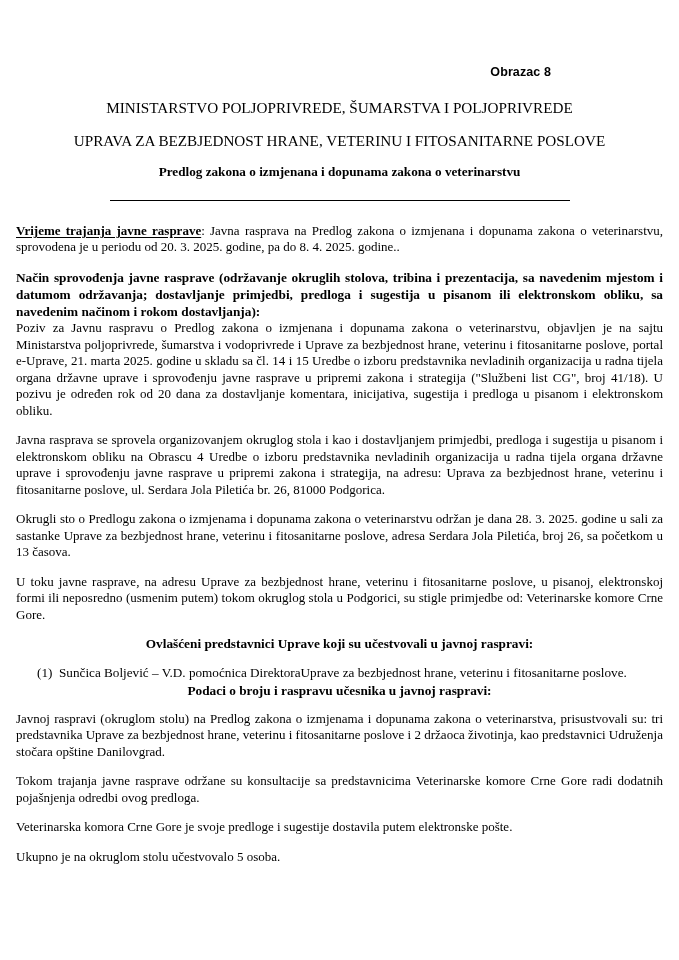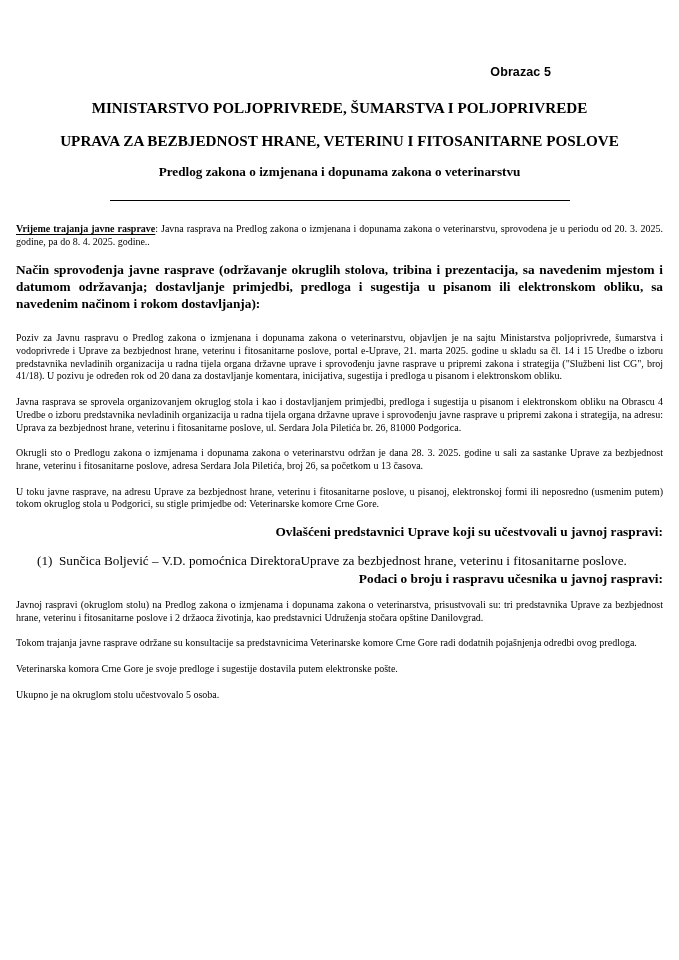--- a/index.html
+++ b/index.html
@@ -36,21 +36,21 @@
   }
 
   
   .heading-block {
     margin-top: 20px;
     text-align: center;
   }
   .org-line-1,
   .org-line-2,
   .doc-title {
-    font-weight: bold;
+    font-weight: normal;
     font-size: 15.2px;
     line-height: 1.1;
   }
   .org-line-1 { margin-bottom: 16px; }
   .org-line-2 { margin-bottom: 16px; }
   .doc-title  { margin-bottom: 14px; }
   .doc-subtitle {
     font-weight: bold;
     font-size: 13.2px;
     line-height: 1.1;
@@ -62,43 +62,43 @@
     border: 0;
     border-top: 1.3px solid #000;
   }
 
   
   .body-area {
     margin-top: 22px;
   }
   p.para {
     margin: 0 0 13px 0;
-    font-size: 10px;
+    font-size: 13px;
     line-height: 1.27;
     text-align: justify;
     text-justify: inter-word;
   }
   .b-underline {
     font-weight: bold;
     text-decoration: underline;
     text-underline-offset: 2px;
   }
   p.section-heading {
     margin: 0 0 8px 0;
     font-size: 13.3px;
     font-weight: bold;
     line-height: 1.25;
-    text-align: right;
+    text-align: center;
   }
   p.section-heading.attached {
     margin-top: 0;
     margin-bottom: 11px;
   }
   p.emphasis-block {
-    margin: 0 0 20px 0;
+    margin: 0 0 0 0;
     font-size: 13.3px;
     font-weight: bold;
     line-height: 1.28;
     text-align: justify;
   }
   ol.rep-list {
     margin: 12px 0 2px 0;
     padding: 0 0 0 21px;
     list-style: none;
     counter-reset: repitem;
@@ -118,21 +118,21 @@
     left: 0;
     top: 0;
   }
 </style>
 </head>
 <body>
 
 <div class="page">
 
   <div class="form-number-row">
-    <span class="form-number">Obrazac 5</span>
+    <span class="form-number">Obrazac 8</span>
   </div>
 
   <div class="heading-block">
     <div class="org-line-1">MINISTARSTVO POLJOPRIVREDE, ŠUMARSTVA I POLJOPRIVREDE</div>
     <div class="org-line-2">UPRAVA ZA BEZBJEDNOST HRANE, VETERINU I FITOSANITARNE POSLOVE</div>
     <div class="doc-subtitle">Predlog zakona o izmjenana i dopunama zakona o veterinarstvu</div>
     <hr class="title-rule">
   </div>
 
   <div class="body-area">

